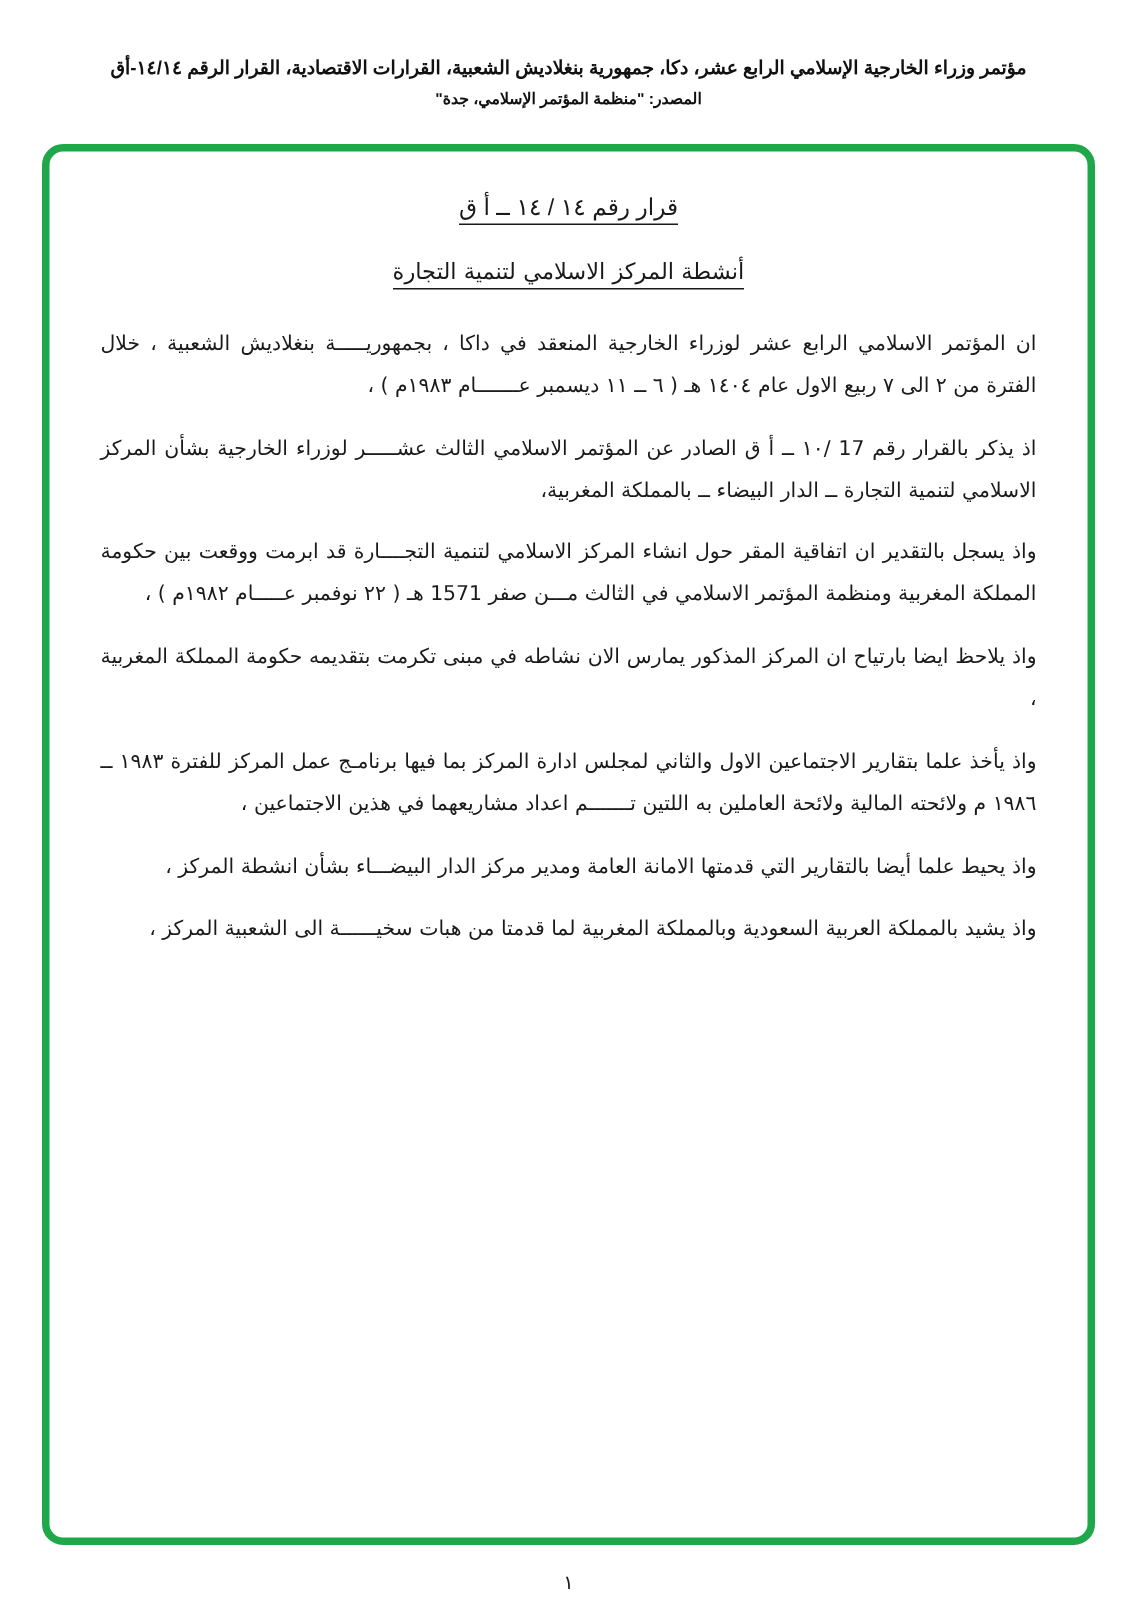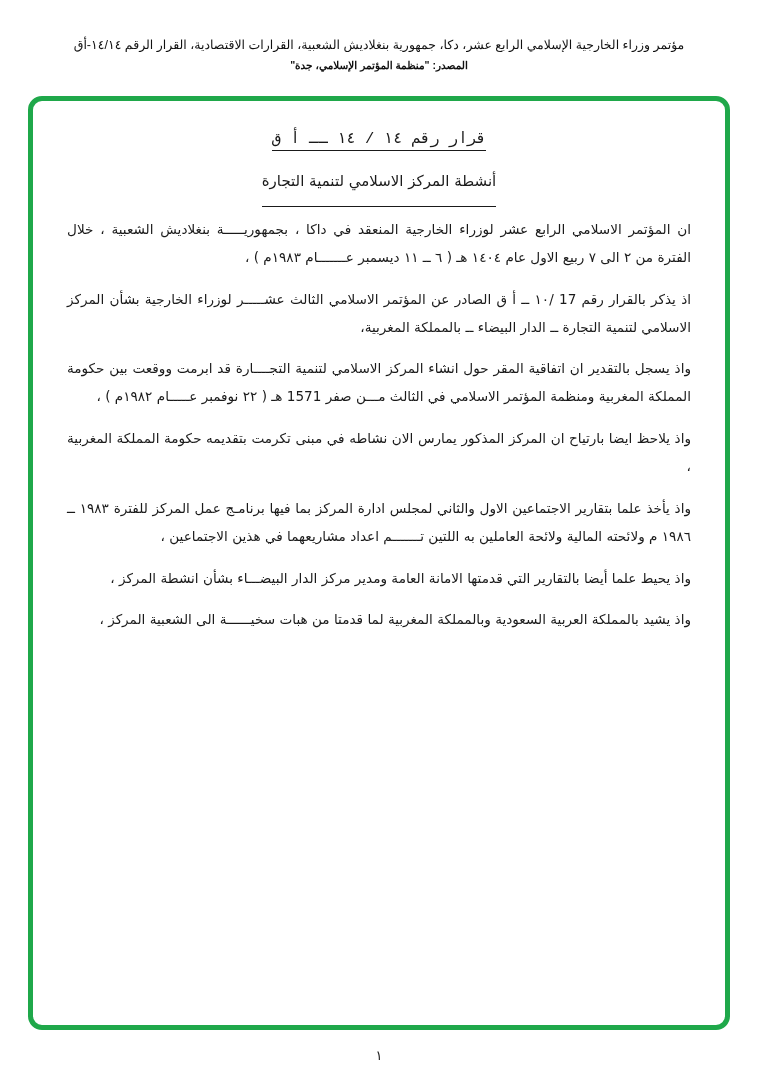--- a/index.html
+++ b/index.html
@@ -20,21 +20,21 @@
   .doc-header {
     position: absolute;
     top: 36px;
     left: 0;
     width: 758px;
     text-align: center;
     direction: rtl;
   }
   .doc-header .hdr-line1 {
     font-family: "Liberation Sans", sans-serif;
-    font-weight: normal;
+    font-weight: bold;
     font-size: 12.5px;
     color: #111;
     letter-spacing: 0px;
     line-height: 1.5;
   }
   .doc-header .hdr-line2 {
     font-family: "Liberation Sans", sans-serif;
     font-weight: bold;
     font-size: 10.5px;
     color: #111;
@@ -58,41 +58,41 @@
     position: absolute;
     top: 0; left: 0; right: 0; bottom: 0;
     padding: 22px 34px 10px 34px;
     box-sizing: border-box;
     direction: rtl;
   }
 
   .res-number {
     text-align: center;
     font-size: 15.5px;
-    font-family: Liberation Mono, monospace;
+    font-family: Liberation Sans, sans-serif;
     color: #1a1a1a;
     letter-spacing: 1px;
     margin-top: 6px;
   }
   .res-number span.u {
     border-bottom: 1px solid #1a1a1a;
     padding-bottom: 2px;
   }
 
   .res-title {
     text-align: center;
     font-size: 15px;
     font-family: "DejaVu Sans", sans-serif;
     color: #1a1a1a;
     margin-top: 24px;
     margin-bottom: 26px;
   }
   .res-title span.u {
     border-bottom: 1px solid #1a1a1a;
-    padding-bottom: 16px;
+    padding-bottom: 2px;
   }
 
   .para {
     font-family: "DejaVu Sans", sans-serif;
     font-size: 13.6px;
     line-height: 2.05;
     color: #1a1a1a;
     margin: 14px 0 6px 0;
     text-align: justify;
     text-justify: inter-word;

